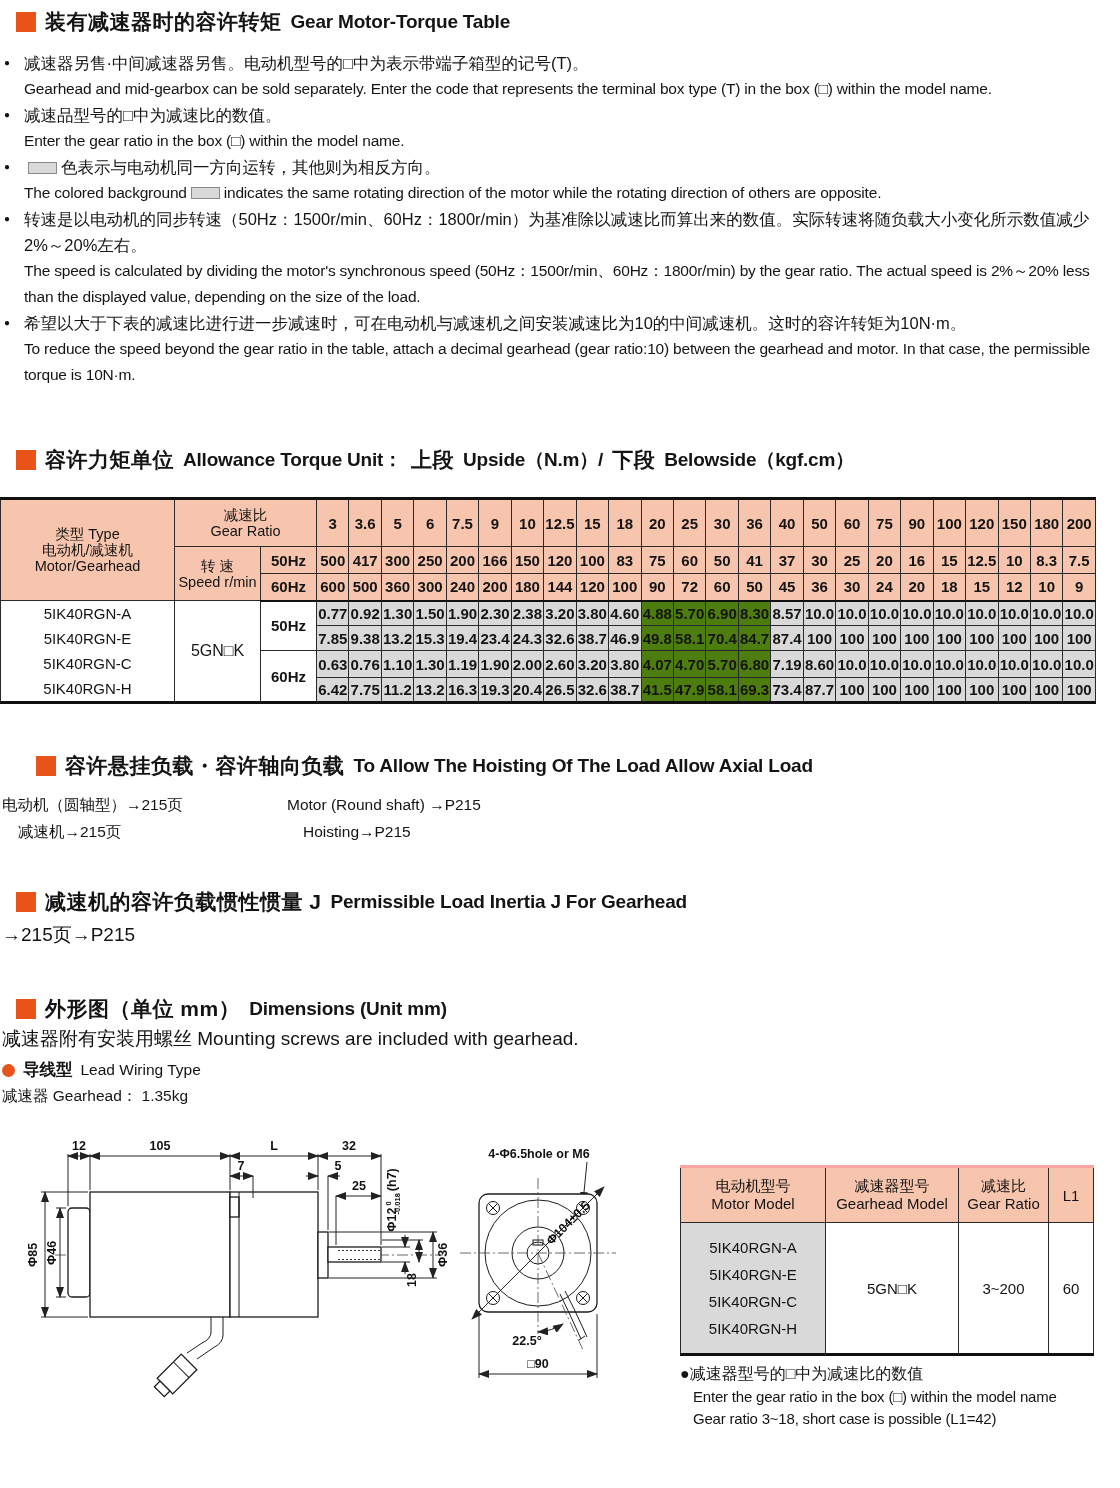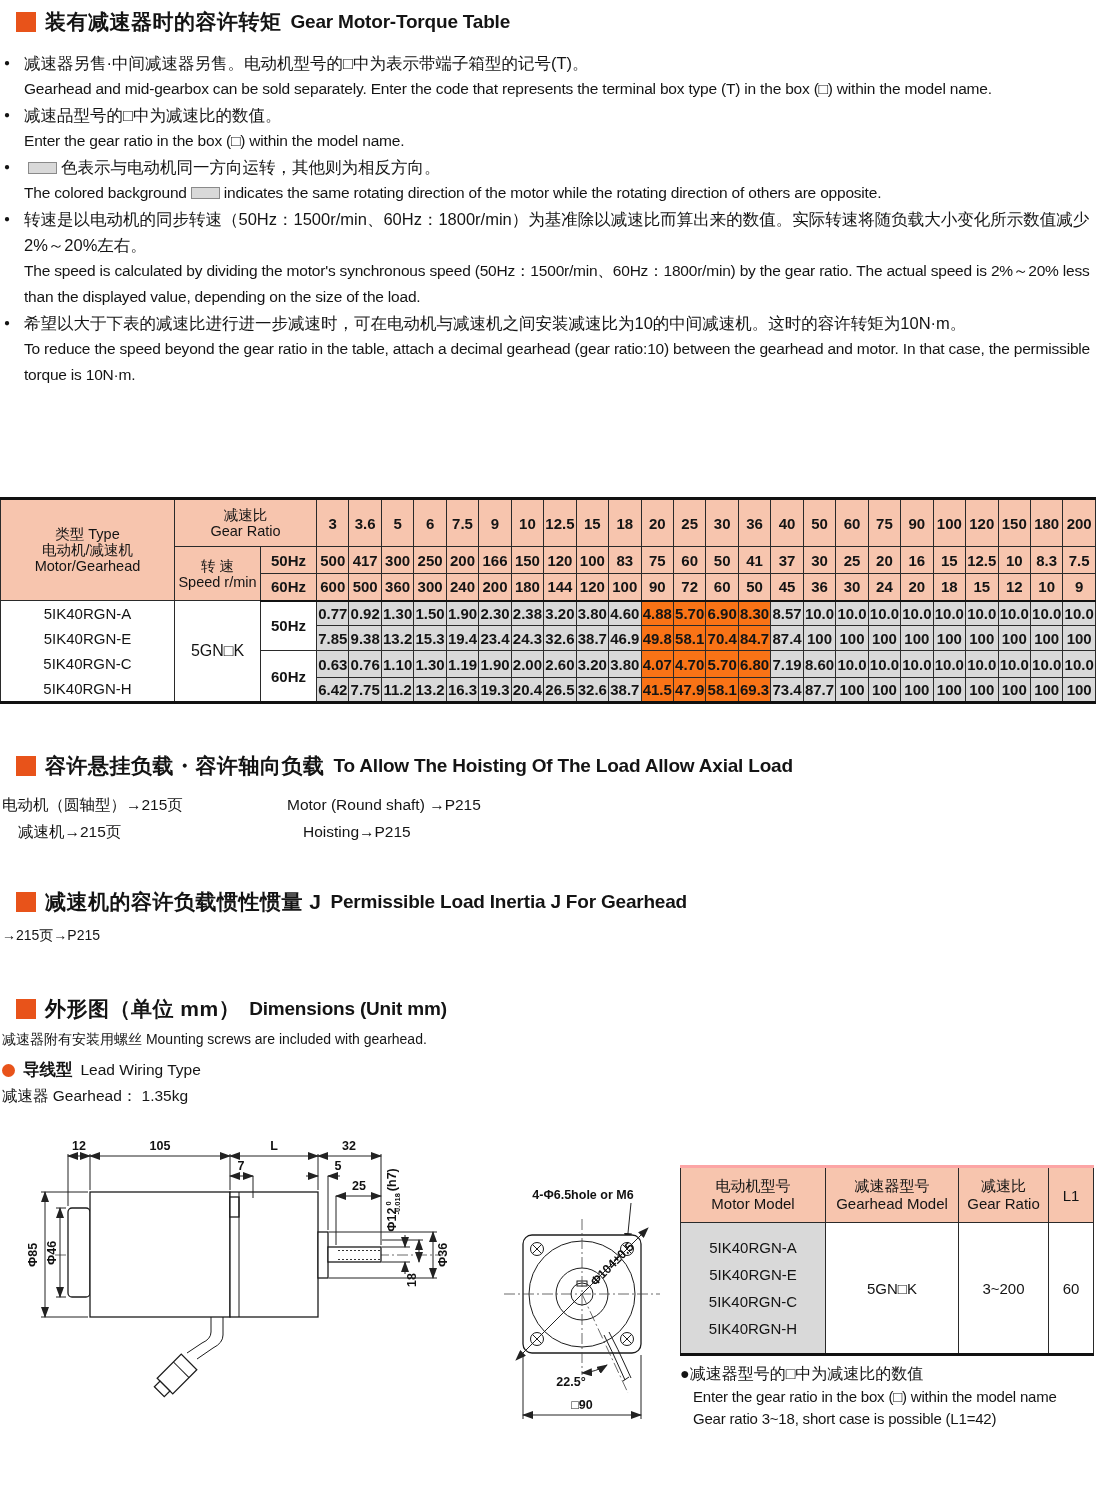--- a/index.html
+++ b/index.html
@@ -33,31 +33,31 @@
     border-top:3px solid #111;border-bottom:3px solid #111;font-family:"Liberation Sans",sans-serif;}
   .torque col.c1{width:174px;} .torque col.c2{width:86px;} .torque col.c3{width:56px;}
   .torque th,.torque td{border:1px solid var(--line);text-align:center;vertical-align:middle;
     font-size:15px;padding:0;overflow:hidden;}
   .torque thead th{background:var(--salmon);font-weight:normal;height:27px;}
   .torque thead tr:first-child th{height:48px;}
   .torque thead th.num,.torque thead th.hz{font-weight:bold;}
   .torque thead tr:last-child th{border-bottom:2px solid #111;}
   .torque .lab div{line-height:16px;font-size:14.5px;}
   .torque tbody td{height:25px;font-weight:bold;background:var(--cellgray);border-top:none;}
-  .torque tbody td.cw{background:#f97316;}
+  .torque tbody td.cw{background:#4d7c0f;}
   .torque tbody tr.sub td{border-top:1px solid #9b9b9b;}
   .torque tbody tr.grp td{border-top:1px solid #222;}
   .torque tbody td.models,.torque tbody td.gm,.torque tbody td.hzb{background:#fff;font-weight:normal;}
   .torque tbody td.hzb{font-weight:bold;}
   .torque tbody td.models div{line-height:25px;font-size:15px;}
   .torque tbody td.gm{font-size:16px;}
   
   .pairrow{position:absolute;left:2px;display:grid;grid-template-columns:285px auto;
     font-size:15.5px;line-height:27px;}
-  .plain{position:absolute;left:2px;font-size:14px;line-height:26px;}
+  .plain{position:absolute;left:2px;font-size:19px;line-height:26px;}
   .leadrow{position:absolute;left:2px;display:flex;align-items:center;gap:8px;}
   .leadrow .odot{width:13px;height:13px;border-radius:50%;background:var(--accent);}
   .leadrow .zh{font-size:16.5px;font-weight:bold;}
   .leadrow .en{font-size:15.5px;}
   .weightrow{position:absolute;left:2px;display:grid;grid-template-columns:430px auto;
     font-size:15.5px;}
   
   .bottom{position:absolute;left:0;top:1140px;width:1120px;height:348px;}
   .drawing{position:absolute;}
   svg{display:block;}
@@ -98,20 +98,29 @@
     <div class="b-zh"><span class="dot">●</span><span>减速品型号的□中为减速比的数值。</span></div>
     <div class="b-en">Enter the gear ratio in the box (□) within the model name.</div>
     <div class="b-zh"><span class="dot">●</span><span class="swatch"></span><span>色表示与电动机同一方向运转，其他则为相反方向。</span></div>
     <div class="b-en"><span>The colored background</span><span class="swatch"></span><span>indicates the same rotating direction of the motor while the rotating direction of others are opposite.</span></div>
     <div class="b-zh"><span class="dot">●</span><span>转速是以电动机的同步转速（50Hz：1500r/min、60Hz：1800r/min）为基准除以减速比而算出来的数值。实际转速将随负载大小变化所示数值减少2%～20%左右。</span></div>
     <div class="b-en">The speed is calculated by dividing the motor's synchronous speed (50Hz：1500r/min、60Hz：1800r/min) by the gear ratio. The actual speed is 2%～20% less than the displayed value, depending on the size of the load.</div>
     <div class="b-zh"><span class="dot">●</span><span>希望以大于下表的减速比进行进一步减速时，可在电动机与减速机之间安装减速比为10的中间减速机。这时的容许转矩为10N·m。</span></div>
     <div class="b-en">To reduce the speed beyond the gear ratio in the table, attach a decimal gearhead (gear ratio:10) between the gearhead and motor. In that case, the permissible torque is 10N·m.</div>
   </div>
 
+  <div class="sec" style="top:446px;">
+    <span class="sq"></span>
+    <span class="zh">容许力矩单位</span>
+    <span class="en">Allowance Torque Unit：</span>
+    <span class="zh">上段</span>
+    <span class="en">Upside（N.m）/</span>
+    <span class="zh">下段</span>
+    <span class="en">Belowside（kgf.cm）</span>
+  </div>
 
   <table class="torque">
     <colgroup>
         <col class="c1">
         <col class="c2">
         <col class="c3">
         <col class="cn">
         <col class="cn">
         <col class="cn">
         <col class="cn">
@@ -341,21 +350,21 @@
           <td>100</td>
           <td>100</td>
           <td>100</td>
           <td>100</td>
           <td>100</td>
           <td>100</td>
         </tr>
     </tbody>
   </table>
 
-  <div class="sec" style="top:752px;">
+  <div class="sec" style="top:752px;margin-left:20px;">
     <span class="sq"></span>
     <span class="zh">容许悬挂负载・容许轴向负载</span>
     <span class="en">To Allow The Hoisting Of The Load Allow Axial Load</span>
   </div>
   <div class="pairrow" style="top:791px;">
     <span>电动机（圆轴型）→215页</span>
     <span>Motor (Round shaft) →P215</span>
   </div>
   <div class="pairrow" style="top:818px;margin-left:16px;">
     <span>减速机→215页</span>
@@ -467,21 +476,21 @@
         <line class="dline" x1="357" y1="100" x2="398" y2="100"></line>
         <line class="dline" x1="394" y1="100" x2="394" y2="122" marker-start="url(#as)" marker-end="url(#ae)"></line>
         <text class="dim" text-anchor="middle" transform="translate(391,140) rotate(-90)" font-size="11.5">18</text>
         <line class="dline" x1="304" y1="92" x2="412" y2="92"></line>
         <line class="dline" x1="304" y1="138" x2="412" y2="138"></line>
         <line class="dline" x1="408" y1="92" x2="408" y2="138" marker-start="url(#as)" marker-end="url(#ae)"></line>
         <text class="dim" text-anchor="middle" transform="translate(422,115) rotate(-90)">Φ36</text>
       </svg>
     </div>
 
-    <div class="drawing" style="left:488px;top:2px;margin-top:41px;">
+    <div class="drawing" style="left:444px;top:2px;">
       <svg width="215" height="275" viewBox="0 0 215 275">
 
         <text class="dim" x="95" y="16" text-anchor="middle" font-weight="normal">4-Φ6.5hole or M6</text>
         <line class="dline" x1="143" y1="20" x2="139" y2="60" marker-end="url(#ae)"></line>
 
         <rect class="shape" x="35" y="52" width="118" height="118" rx="9"></rect>
 
         <g class="thin">
           <circle cx="49" cy="66" r="6.5"></circle>
             <line x1="44.5" y1="61.5" x2="53.5" y2="70.5"></line>

